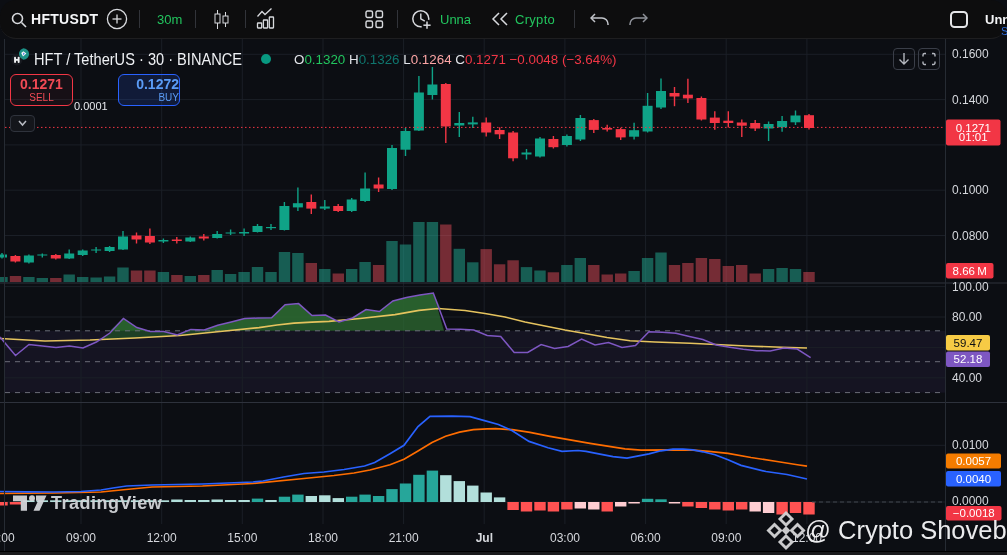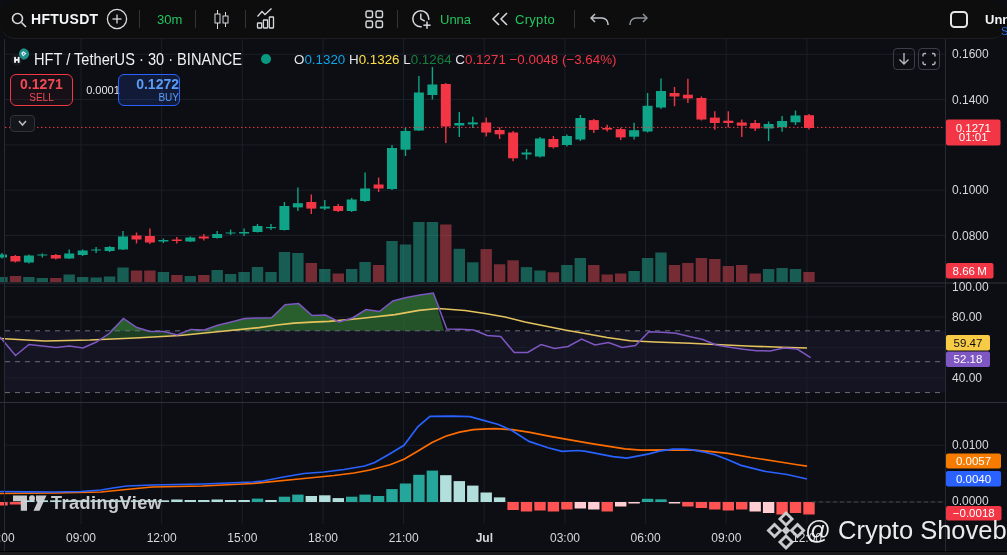--- a/index.html
+++ b/index.html
@@ -423,27 +423,27 @@
   <rect x="3.1" y="9.7" width="1.9" height="6.3" rx="0.9" fill="#f2f3f5"></rect>
   <rect x="6.7" y="9.7" width="1.9" height="6.3" rx="0.9" fill="#f2f3f5"></rect>
   <rect x="4.2" y="11.9" width="3.4" height="1.9" fill="#f2f3f5"></rect>
   <path d="M12.3 1.2 a5.8 5.8 0 0 1 0 11.6 l-2.5 -1.8 a5.8 5.8 0 0 1 2.5 -9.8 z" fill="#1d9187"></path>
   <path d="M12.4 4.2 l3 2.2 -3.4 3 -1.8 -3.4 z" fill="#f5f6f8"></path>
   <path d="M12.3 5.6 l1.5 1.1 -1.7 1.5 z" fill="#3a6fe0"></path>
   </svg>
 </div>
 <div class="abs" style="left:34px;top:50px;font-size:16.5px;color:#eff1f4;transform:scaleX(0.885);transform-origin:0 0;white-space:nowrap;z-index:3">HFT / TetherUS · 30 · BINANCE</div>
 <div class="abs" style="left:261px;top:53.5px;width:10px;height:10px;border-radius:50%;background:#089981;z-index:3"></div>
-<div class="abs" style="left:293.5px;top:51.5px;font-size:13.5px;color:#e2e4e9;transform:scaleX(0.99);transform-origin:0 0;white-space:nowrap;z-index:3">O<span style="color:#0ea5e9">0.1320&nbsp;</span>H<span style="color:#fde047">0.1326&nbsp;</span>L<span style="color:#15803d">0.1264&nbsp;</span>C<span style="color:#f23645">0.1271 −0.0048 (−3.64%)</span></div>
+<div class="abs" style="left:293.5px;top:51.5px;font-size:13.5px;color:#e2e4e9;transform:scaleX(0.99);transform-origin:0 0;white-space:nowrap;z-index:3">O<span style="color:#22c55e">0.1320&nbsp;</span>H<span style="color:#0f766e">0.1326&nbsp;</span>L<span style="color:#fca5a5">0.1264&nbsp;</span>C<span style="color:#f23645">0.1271 −0.0048 (−3.64%)</span></div>
 
 <div class="abs" style="left:10px;top:73.5px;width:63px;height:32.5px;border:1px solid #f23645;border-radius:6px;background:rgba(242,54,69,0.05);text-align:center;z-index:3">
   <div style="color:#f24a55;font-size:14px;font-weight:bold;margin-top:2px;line-height:15px">0.1271</div>
   <div style="color:#f24a55;font-size:10px;line-height:12px">SELL</div>
 </div>
-<div class="abs" style="left:74px;top:84px;width:58px;text-align:center;color:#e6e8ec;font-size:11px;z-index:3">0.0001</div>
+<div class="abs" style="left:74px;top:100px;width:58px;text-align:left;color:#e6e8ec;font-size:11px;z-index:3">0.0001</div>
 <div class="abs" style="left:118px;top:73.5px;width:62px;height:32.5px;border:1px solid #2962ff;border-radius:6px;background:rgba(41,98,255,0.16);text-align:right;z-index:3">
   <div style="color:#5b9cf6;font-size:14px;font-weight:bold;margin-top:2px;line-height:15px">0.1272</div>
   <div style="color:#5b9cf6;font-size:10px;line-height:12px">BUY</div>
 </div>
 <div class="abs" style="left:10px;top:115px;width:25px;height:17px;border:1px solid #2f333c;border-radius:4px;background:#14161b;z-index:3">
   <svg width="23" height="15" viewBox="0 0 23 15">
         <path d="M8 5 l3.5 4 3.5-4" fill="none" stroke="#b8bbc2" stroke-width="1.5"></path>
       </svg>
 </div>
 

